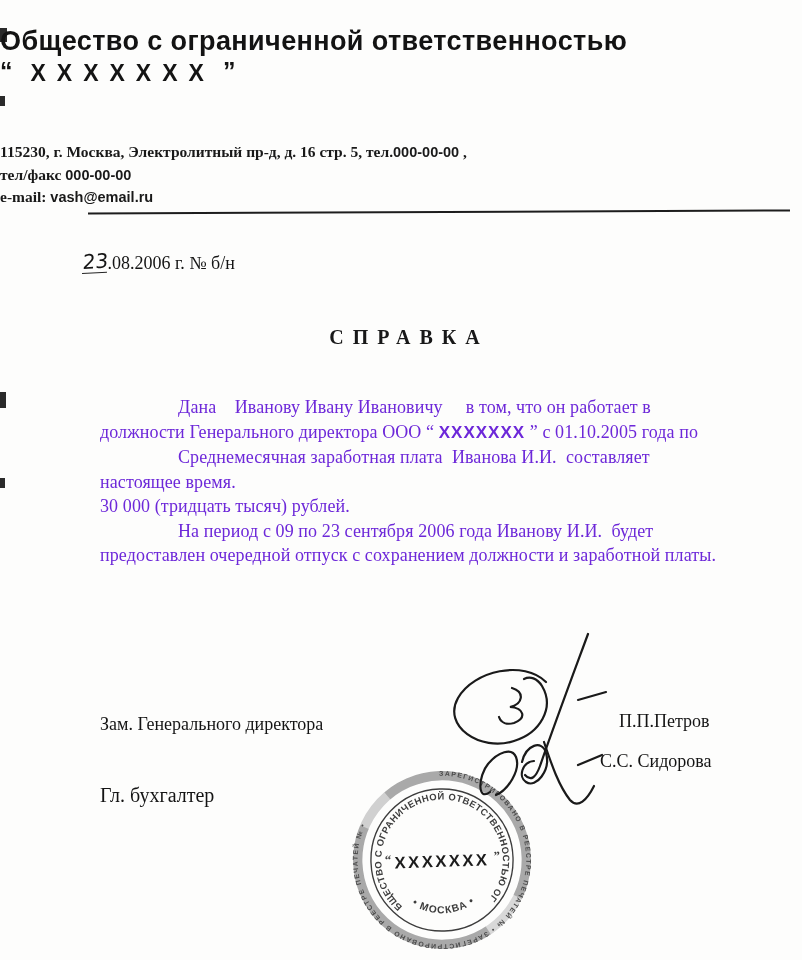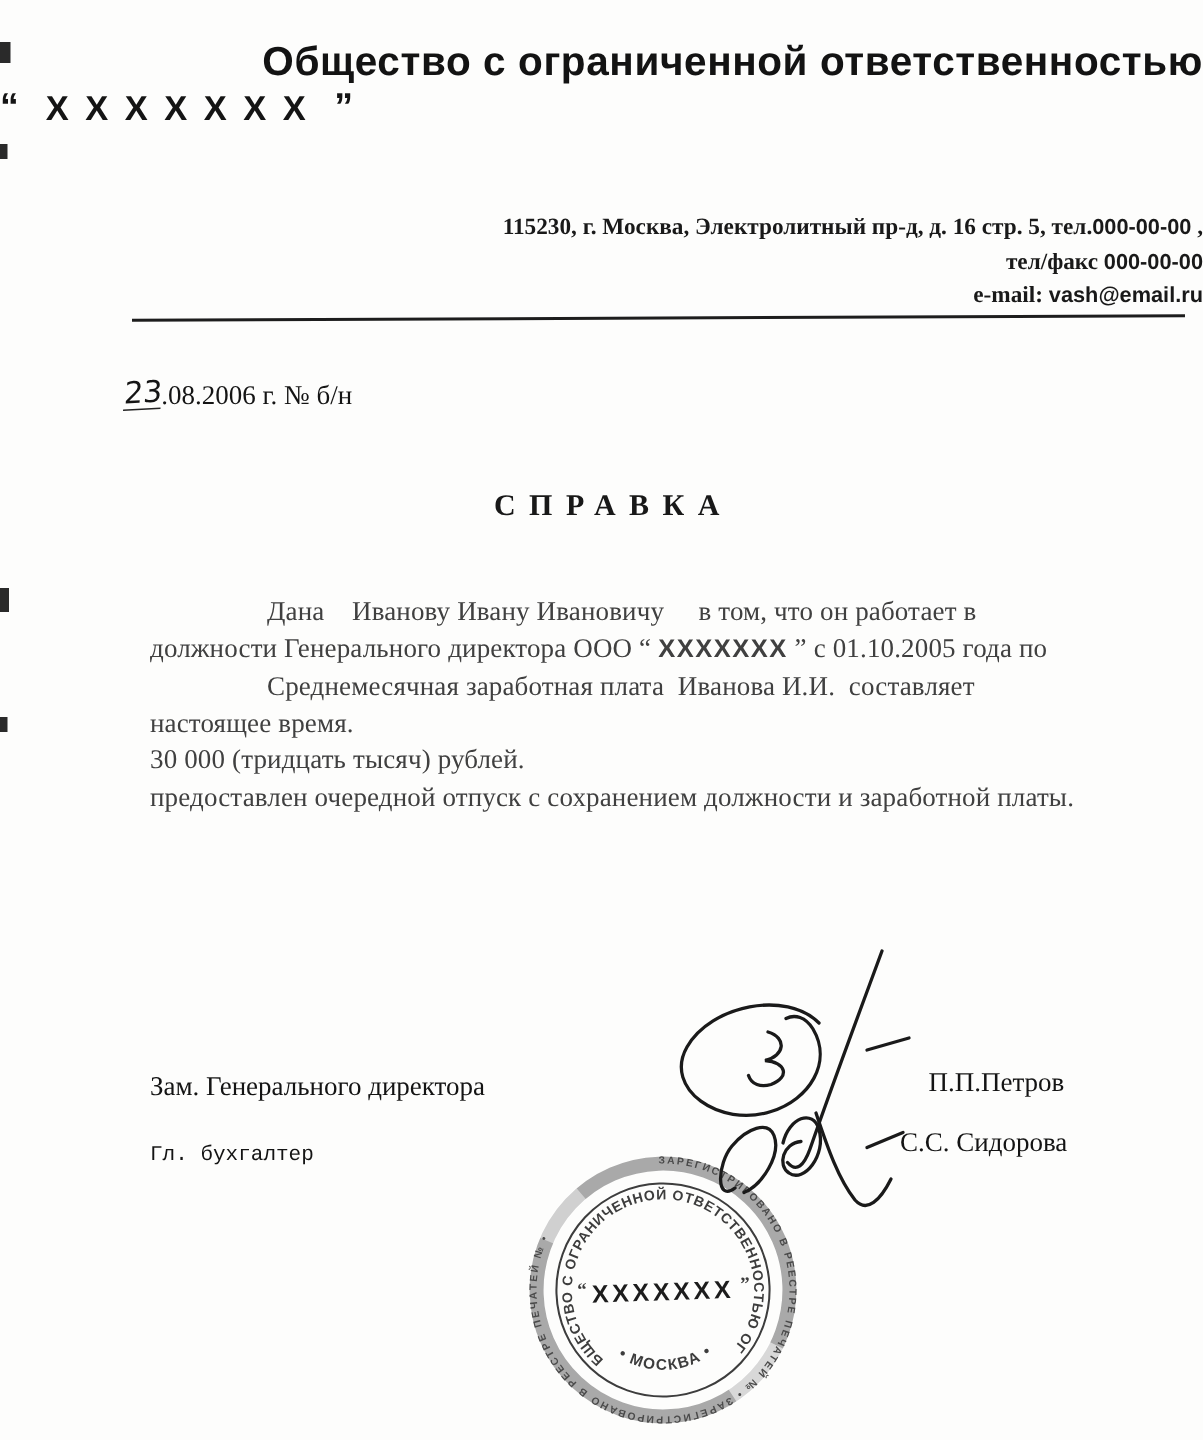--- a/index.html
+++ b/index.html
@@ -9,33 +9,33 @@
     font-family:"Liberation Serif", serif;
   }
   
   .speck { position:absolute; background:#2a2a2a; }
   .speck1 { left:0; top:28px;  width:7px; height:14px; }
   .speck2 { left:0; top:96px;  width:5px; height:10px; }
   .speck3 { left:0; top:392px; width:6px; height:16px; }
   .speck4 { left:0; top:478px; width:5px; height:10px; }
 
   .org-type {
-    position:absolute; top:26px; left:0; width:100%; text-align:right;
+    position:absolute; top:26px; left:0; width:100%; text-align:left;
     font-family:"Liberation Sans", sans-serif; font-weight:bold;
     font-size:27px; letter-spacing:0.4px; color:#131313;
   }
   .org-name-line {
     position:absolute; top:58px; left:0; width:100%; text-align:left;
     font-family:"Liberation Sans", sans-serif; font-weight:bold; font-size:23px;
   }
   .org-name-line .q { font-size:25px; position:relative; top:-1px; }
   .org-name-line .x { letter-spacing:11px; margin-left:18px; margin-right:8px; }
 
   .contact {
-    position:absolute; top:141px; left:0; width:100%; text-align:right;
+    position:absolute; top:141px; left:0; width:100%; text-align:left;
     font-weight:bold; font-size:15.5px; line-height:21.5px; color:#191919;
   }
   .contact .sans { font-family:"Liberation Sans", sans-serif; font-size:14.5px; }
 
   .rule {
     position:absolute; top:211px; left:88px; width:702px; height:2px;
     background:#1d1d1d; transform:rotate(-0.25deg);
   }
 
   .dateline { position:absolute; top:252px; left:82px; font-size:18px; white-space:pre; }
@@ -46,31 +46,31 @@
     transform:rotate(-3deg) skewX(-7deg); transform-origin:bottom left;
   }
 
   .doc-title {
     position:absolute; top:326px; left:8px; width:100%; text-align:center;
     font-weight:bold; font-size:20px; letter-spacing:9px; color:#181818;
   }
 
   .body-text {
     position:absolute; top:395px; left:100px; width:680px;
-    font-size:18px; line-height:24.5px; letter-spacing:0.1px; color:#404040;
+    font-size:18px; line-height:24.5px; letter-spacing:0.1px; color:#6d28d9;
   }
   .line { white-space:pre-wrap; }
   .indent { padding-left:78px; }
   .xbold {
     font-family:"Liberation Sans", sans-serif; font-weight:bold;
     font-size:17px; letter-spacing:1px;
   }
 
   .sig-role-1 { position:absolute; top:714px; left:100px; font-size:18px;text-align:right; }
-  .sig-role-2 { position:absolute; top:762px; left:100px; font-size:14px;font-family:Liberation Mono, monospace; }
+  .sig-role-2 { position:absolute; top:784px; left:100px; font-size:20px; }
   .sig-name-1 { position:absolute; top:711px; left:619px; font-size:18px; }
   .sig-name-2 { position:absolute; top:751px; left:600px; font-size:18px;text-align:center; }
 
   .stamp-wrap { position:absolute; left:344px; top:762px; width:196px; height:196px; transform:rotate(-2deg); }
   .sigs-wrap  { position:absolute; left:428px; top:624px; width:200px; height:192px; }
 </style>
 </head>
 <body>
 
 <div class="page">
@@ -94,20 +94,21 @@
   <div class="dateline"><span class="hand">23</span><span>.08.2006 г. № б/н</span></div>
 
   <div class="doc-title">СПРАВКА</div>
 
   <div class="body-text">
     <div class="line indent">Дана    Иванову Ивану Ивановичу     в том, что он работает в</div>
     <div class="line"><span>должности Генерального директора ООО “ </span><span class="xbold">ХХХХХХХ</span><span> ” с 01.10.2005 года по</span></div>
     <div class="line indent">Среднемесячная заработная плата  Иванова И.И.  составляет</div>
     <div class="line">настоящее время.</div>
     <div class="line">30 000 (тридцать тысяч) рублей.</div>
+    <div class="line indent">На период с 09 по 23 сентября 2006 года Иванову И.И.  будет</div>
     <div class="line">предоставлен очередной отпуск с сохранением должности и заработной платы.</div>
   </div>
 
   <div class="sig-role-1">Зам. Генерального директора</div>
   <div class="sig-role-2">Гл. бухгалтер</div>
   <div class="sig-name-1">П.П.Петров</div>
   <div class="sig-name-2">С.С. Сидорова</div>
 
   <div class="stamp-wrap">
     <svg width="196" height="196" viewBox="0 0 200 200">

